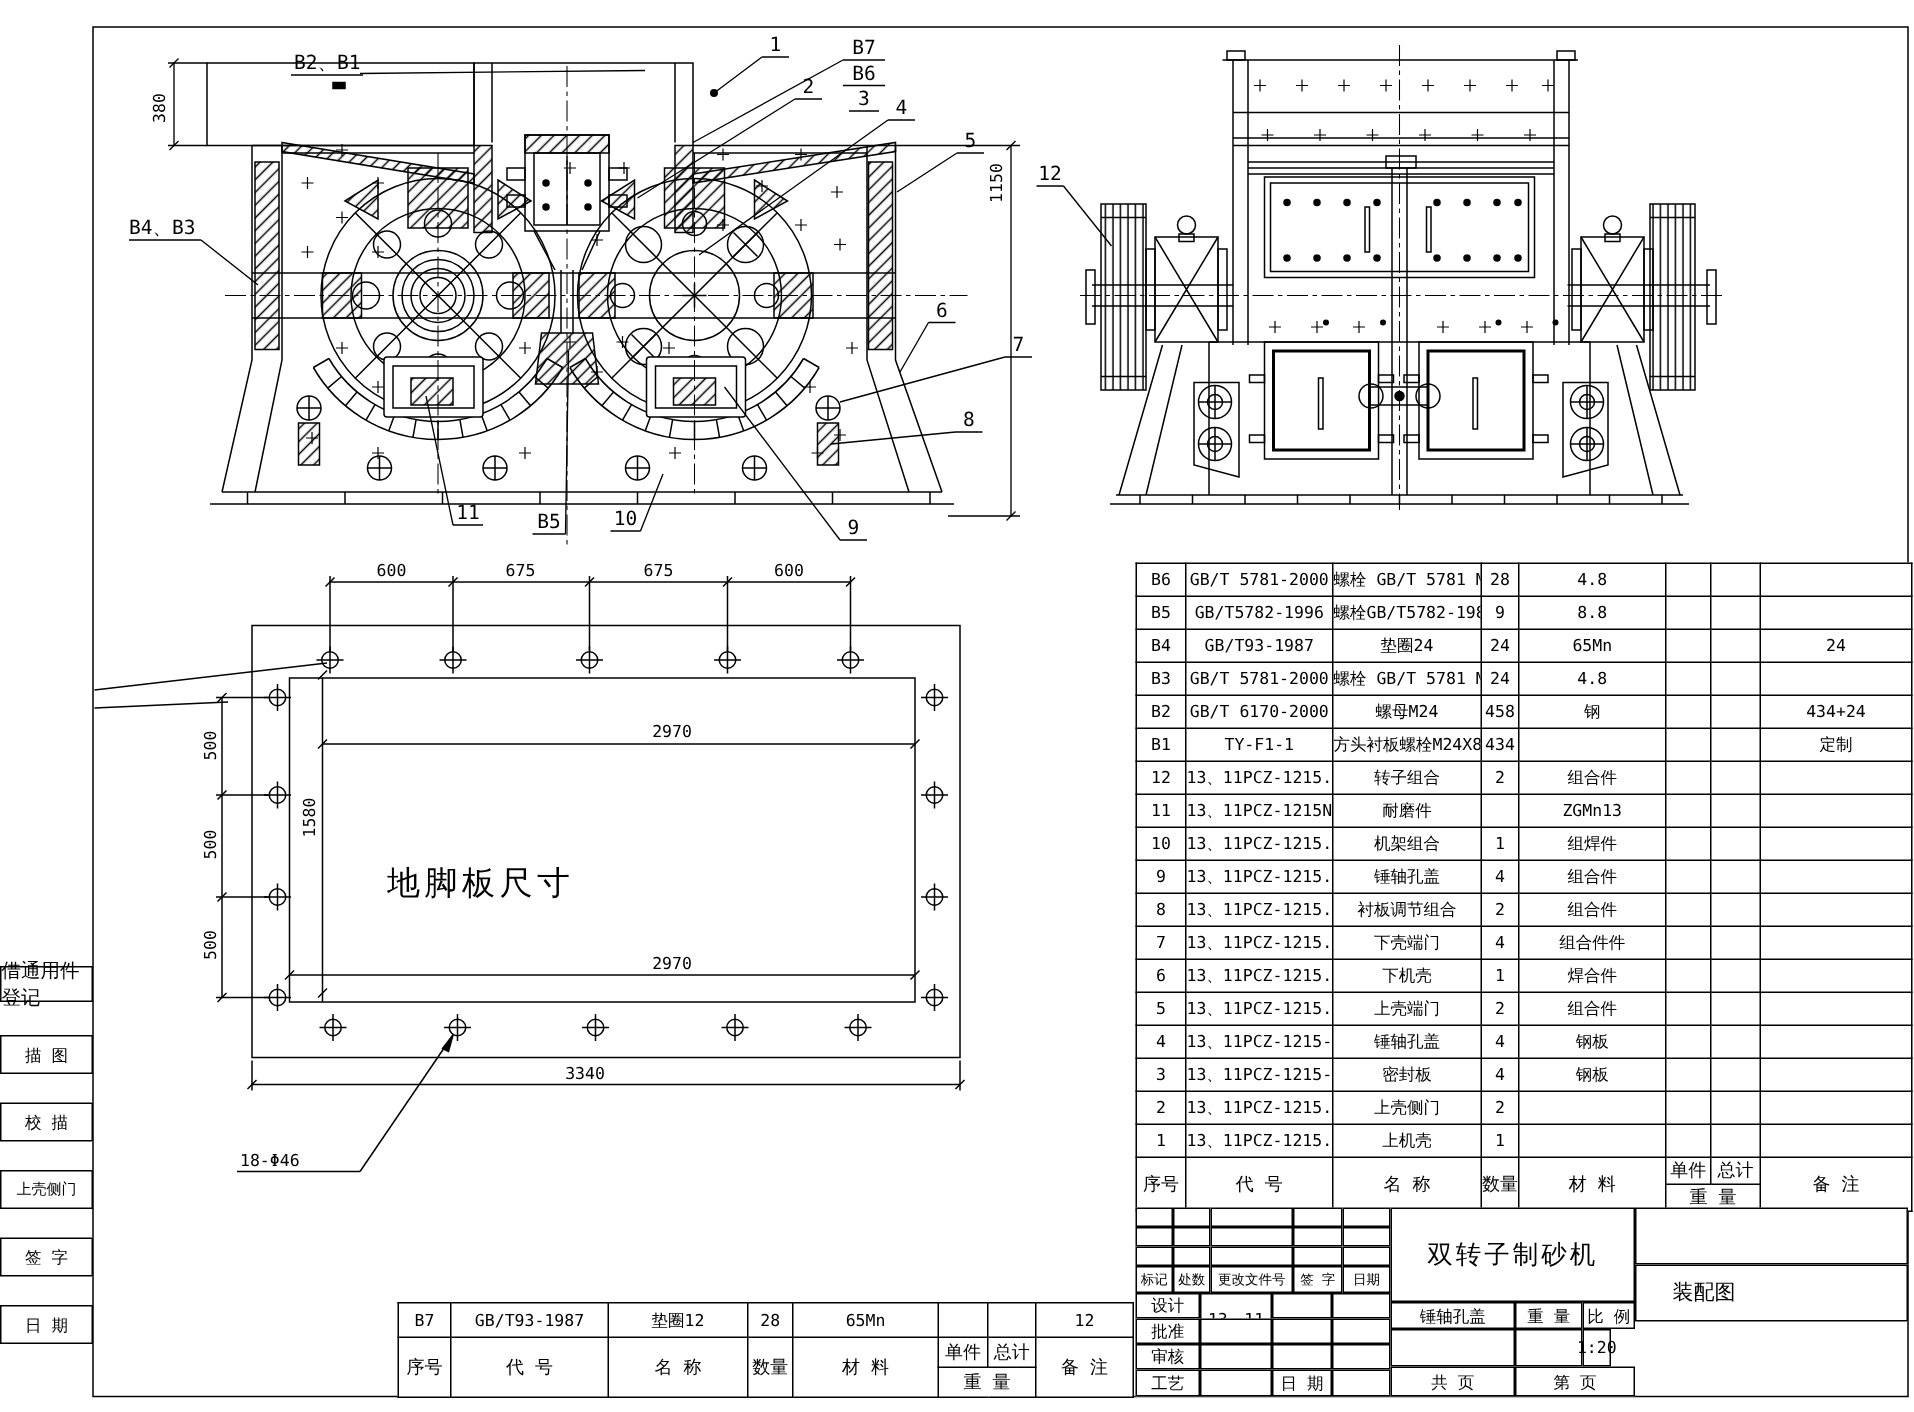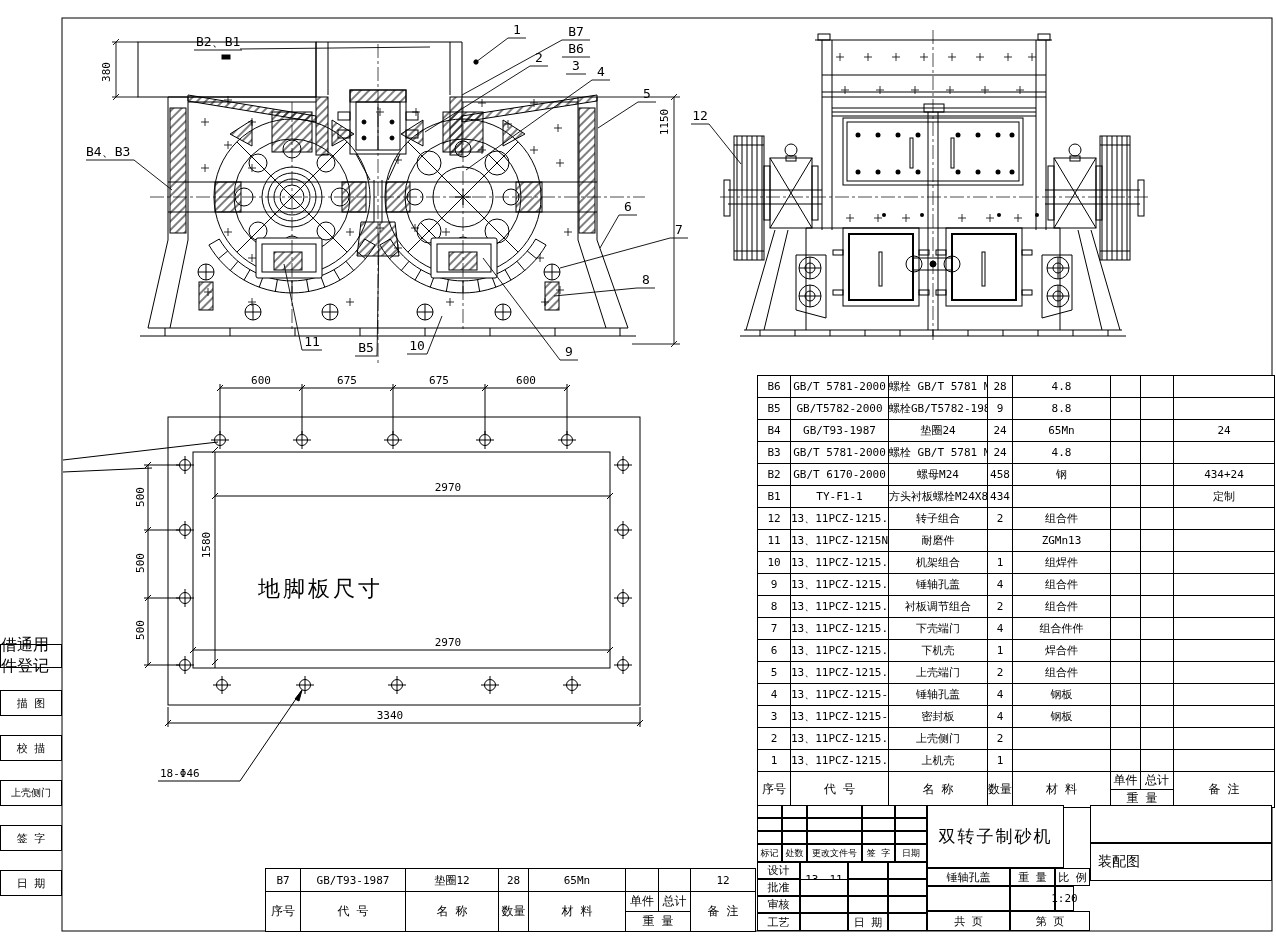--- a/index.html
+++ b/index.html
@@ -15,21 +15,21 @@
   #bom td{height:21px;}
   #bom .hdr td{height:14px;font-size:12px;}
   #xbom{left:265px;top:868px;width:490px;}
   #xbom td{height:22px;}
   #xbom .hdr td{height:19px;font-size:12px;}
   .tb{position:absolute;left:757px;top:805px;width:515px;height:126px;}
   .cell{position:absolute;border:1px solid #000;box-sizing:border-box;display:flex;align-items:center;justify-content:center;font-size:11px;background:#fff;}
   .lm{position:absolute;left:0;width:62px;border:1px solid #000;box-sizing:border-box;display:flex;align-items:center;justify-content:center;font-size:11px;background:#fff;}
   .title-cell{font-size:17px;letter-spacing:2px;}
   .docno{font-size:15px;}
-  .doctype{font-size:14px;justify-content:flex-start;padding-left:7px;}
+  .doctype{font-size:14px;justify-content:flex-start;padding-left:24px;}
 </style>
 </head>
 <body>
 
 <svg width="1276" height="941" viewBox="0 0 1276 941">
   <defs>
     <pattern id="h1" width="6" height="6" patternTransform="rotate(45)" patternUnits="userSpaceOnUse">
       <line x1="1" y1="0" x2="1" y2="6" stroke="#000" stroke-width="1"></line>
     </pattern>
     <pattern id="v1" width="5" height="5" patternUnits="userSpaceOnUse">
@@ -404,21 +404,21 @@
     <text class="dim" x="448" y="491" text-anchor="middle">2970</text>
     <text class="dim" x="210" y="545" text-anchor="middle" transform="rotate(-90 210 545)">1580</text>
     <text class="dim" x="448" y="646" text-anchor="middle">2970</text>
     <text class="dim" x="390" y="719" text-anchor="middle">3340</text>
     <text class="dim" x="160" y="777">18-Φ46</text>
     <text class="big-label" x="258" y="596">地脚板尺寸</text>
   </g>
 </svg>
 
 <div>
-  <div class="lm" style="top:644px;height:24px;font-size:16px;">借通用件登记</div>
+  <div class="lm" style="top:644px;height:24px;font-size:13px;">借通用件登记</div>
   <div class="lm" style="top:690px;height:26px;text-align:center;">描  图</div>
   <div class="lm" style="top:735px;height:26px;">校  描</div>
   <div class="lm" style="top:780px;height:26px;font-size:10px;">上壳侧门</div>
   <div class="lm" style="top:825px;height:26px;">签  字</div>
   <div class="lm" style="top:870px;height:26px;">日  期</div>
 </div>
 
 <table id="bom">
   <colgroup>
     <col style="width:33px">
@@ -436,21 +436,21 @@
         <td>GB/T 5781-2000</td>
         <td>螺栓 GB/T 5781 M12X35</td>
         <td>28</td>
         <td>4.8</td>
         <td></td>
         <td></td>
         <td></td>
       </tr>
       <tr>
         <td>B5</td>
-        <td>GB/T5782-2000</td>
+        <td>GB/T5782-1996</td>
         <td>螺栓GB/T5782-1988 M30X190</td>
         <td>9</td>
         <td>8.8</td>
         <td></td>
         <td></td>
         <td></td>
       </tr>
       <tr>
         <td>B4</td>
         <td>GB/T93-1987</td>
@@ -703,21 +703,21 @@
   <div class="cell" style="left:131px;top:74px;width:39px;height:17px"></div>
   <div class="cell" style="left:0;top:91px;width:43px;height:17px">审核</div>
   <div class="cell" style="left:43px;top:91px;width:48px;height:17px"></div>
   <div class="cell" style="left:91px;top:91px;width:40px;height:17px"></div>
   <div class="cell" style="left:131px;top:91px;width:39px;height:17px"></div>
   <div class="cell" style="left:0;top:108px;width:43px;height:18px">工艺</div>
   <div class="cell" style="left:43px;top:108px;width:48px;height:18px"></div>
   <div class="cell" style="left:91px;top:108px;width:40px;height:18px">日 期</div>
   <div class="cell" style="left:131px;top:108px;width:39px;height:18px"></div>
 
-  <div class="cell title-cell" style="left:170px;top:0;width:137px;height:63px">双转子制砂机</div>
+  <div class="cell title-cell" style="left:170px;top:0;width:163px;height:63px">双转子制砂机</div>
   <div class="cell" style="left:170px;top:63px;width:83px;height:18px">锤轴孔盖</div>
   <div class="cell" style="left:253px;top:63px;width:45px;height:18px">重 量</div>
   <div class="cell" style="left:298px;top:63px;width:35px;height:18px">比 例</div>
   <div class="cell" style="left:170px;top:81px;width:83px;height:25px"></div>
   <div class="cell" style="left:253px;top:81px;width:45px;height:25px"></div>
   <div class="cell" style="left:298px;top:81px;width:19px;height:25px">1:20</div>
   <div class="cell" style="left:170px;top:106px;width:83px;height:20px">共    页</div>
   <div class="cell" style="left:253px;top:106px;width:80px;height:20px">第    页</div>
 
   <div class="cell" style="left:333px;top:0;width:182px;height:38px"></div>

